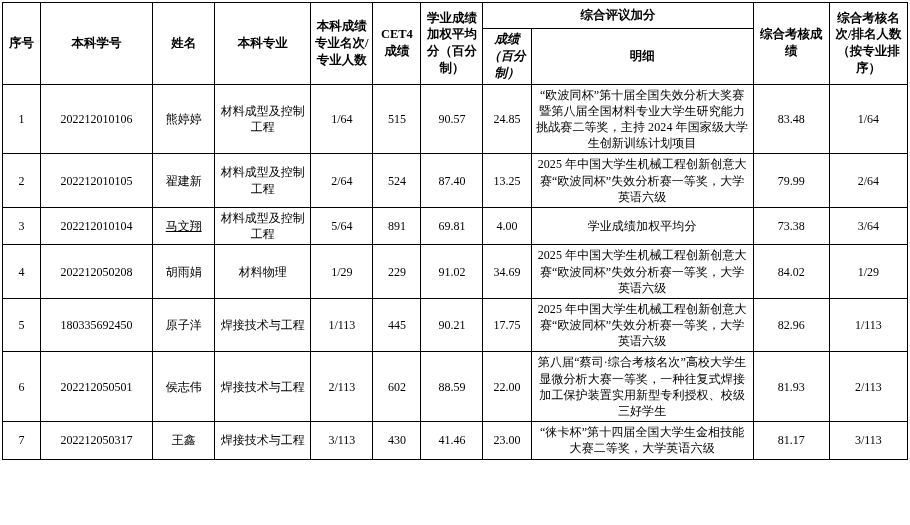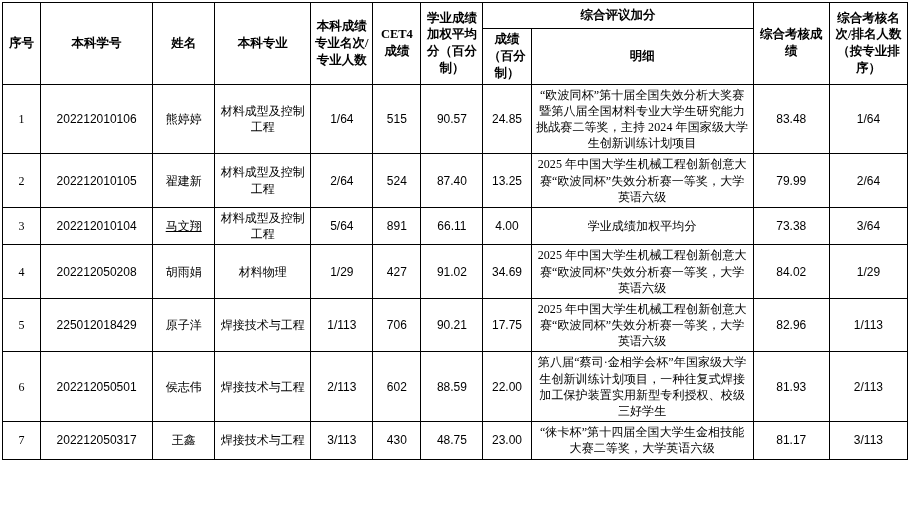--- a/index.html
+++ b/index.html
@@ -44,32 +44,32 @@
   .c-name    { width: 62px; }
   .c-major   { width: 96px; }
   .c-rank    { width: 62px; }
   .c-cet     { width: 48px; }
   .c-gpa     { width: 62px; }
   .c-score   { width: 48px; }
   .c-detail  { width: 222px; }
   .c-total   { width: 76px; }
   .c-final   { width: 78px; }
 
-  .hdr-sub-score { font-weight: bold; }
+  .hdr-sub-score { font-weight: bold; font-style: italic; }
   .detail-cell {
     font-size: 11px;
     line-height: 1.5;
     letter-spacing: 0.1px;
     margin-left: 36px;
   }
   .name-underline {
     text-decoration: underline;
     margin-top: 12px;
   }
-  .num { font-family: Liberation Sans, sans-serif; }
+  .num { font-family: Liberation Serif, serif; }
   .hdr-top { height: 26px; }
 </style>
 </head>
 <body>
 
 <div class="sheet">
   <table class="grid">
     <colgroup>
       <col class="c-seq">
         <col class="c-id">
@@ -128,73 +128,73 @@
           <td class="num">79.99</td>
           <td class="num">2/64</td>
         </tr>
         <tr>
           <td>3</td>
           <td class="num">202212010104</td>
           <td class="name-underline">马文翔</td>
           <td>材料成型及控制工程</td>
           <td class="num">5/64</td>
           <td class="num">891</td>
-          <td class="num">66.11</td>
+          <td class="num">69.81</td>
           <td class="num">4.00</td>
           <td class="detail-cell">学业成绩加权平均分</td>
           <td class="num">73.38</td>
           <td class="num">3/64</td>
         </tr>
         <tr>
           <td>4</td>
           <td class="num">202212050208</td>
           <td>胡雨娟</td>
           <td>材料物理</td>
           <td class="num">1/29</td>
-          <td class="num">427</td>
+          <td class="num">229</td>
           <td class="num">91.02</td>
           <td class="num">34.69</td>
           <td class="detail-cell">2025 年中国大学生机械工程创新创意大赛“欧波同杯”失效分析赛一等奖，大学英语六级</td>
           <td class="num">84.02</td>
           <td class="num">1/29</td>
         </tr>
         <tr>
           <td>5</td>
-          <td class="num">225012018429</td>
+          <td class="num">180335692450</td>
           <td>原子洋</td>
           <td>焊接技术与工程</td>
           <td class="num">1/113</td>
-          <td class="num">706</td>
+          <td class="num">445</td>
           <td class="num">90.21</td>
           <td class="num">17.75</td>
           <td class="detail-cell">2025 年中国大学生机械工程创新创意大赛“欧波同杯”失效分析赛一等奖，大学英语六级</td>
           <td class="num">82.96</td>
           <td class="num">1/113</td>
         </tr>
         <tr>
           <td>6</td>
           <td class="num">202212050501</td>
           <td>侯志伟</td>
           <td>焊接技术与工程</td>
           <td class="num">2/113</td>
           <td class="num">602</td>
           <td class="num">88.59</td>
           <td class="num">22.00</td>
-          <td class="detail-cell">第八届“蔡司·金相学会杯”年国家级大学生创新训练计划项目，一种往复式焊接加工保护装置实用新型专利授权、校级三好学生</td>
+          <td class="detail-cell">第八届“蔡司·综合考核名次”高校大学生显微分析大赛一等奖，一种往复式焊接加工保护装置实用新型专利授权、校级三好学生</td>
           <td class="num">81.93</td>
           <td class="num">2/113</td>
         </tr>
         <tr>
           <td>7</td>
           <td class="num">202212050317</td>
           <td>王鑫</td>
           <td>焊接技术与工程</td>
           <td class="num">3/113</td>
           <td class="num">430</td>
-          <td class="num">48.75</td>
+          <td class="num">41.46</td>
           <td class="num">23.00</td>
           <td class="detail-cell">“徕卡杯”第十四届全国大学生金相技能大赛二等奖，大学英语六级</td>
           <td class="num">81.17</td>
           <td class="num">3/113</td>
         </tr>
       </tbody>
   </table>
 </div>
 
 </body></html>

